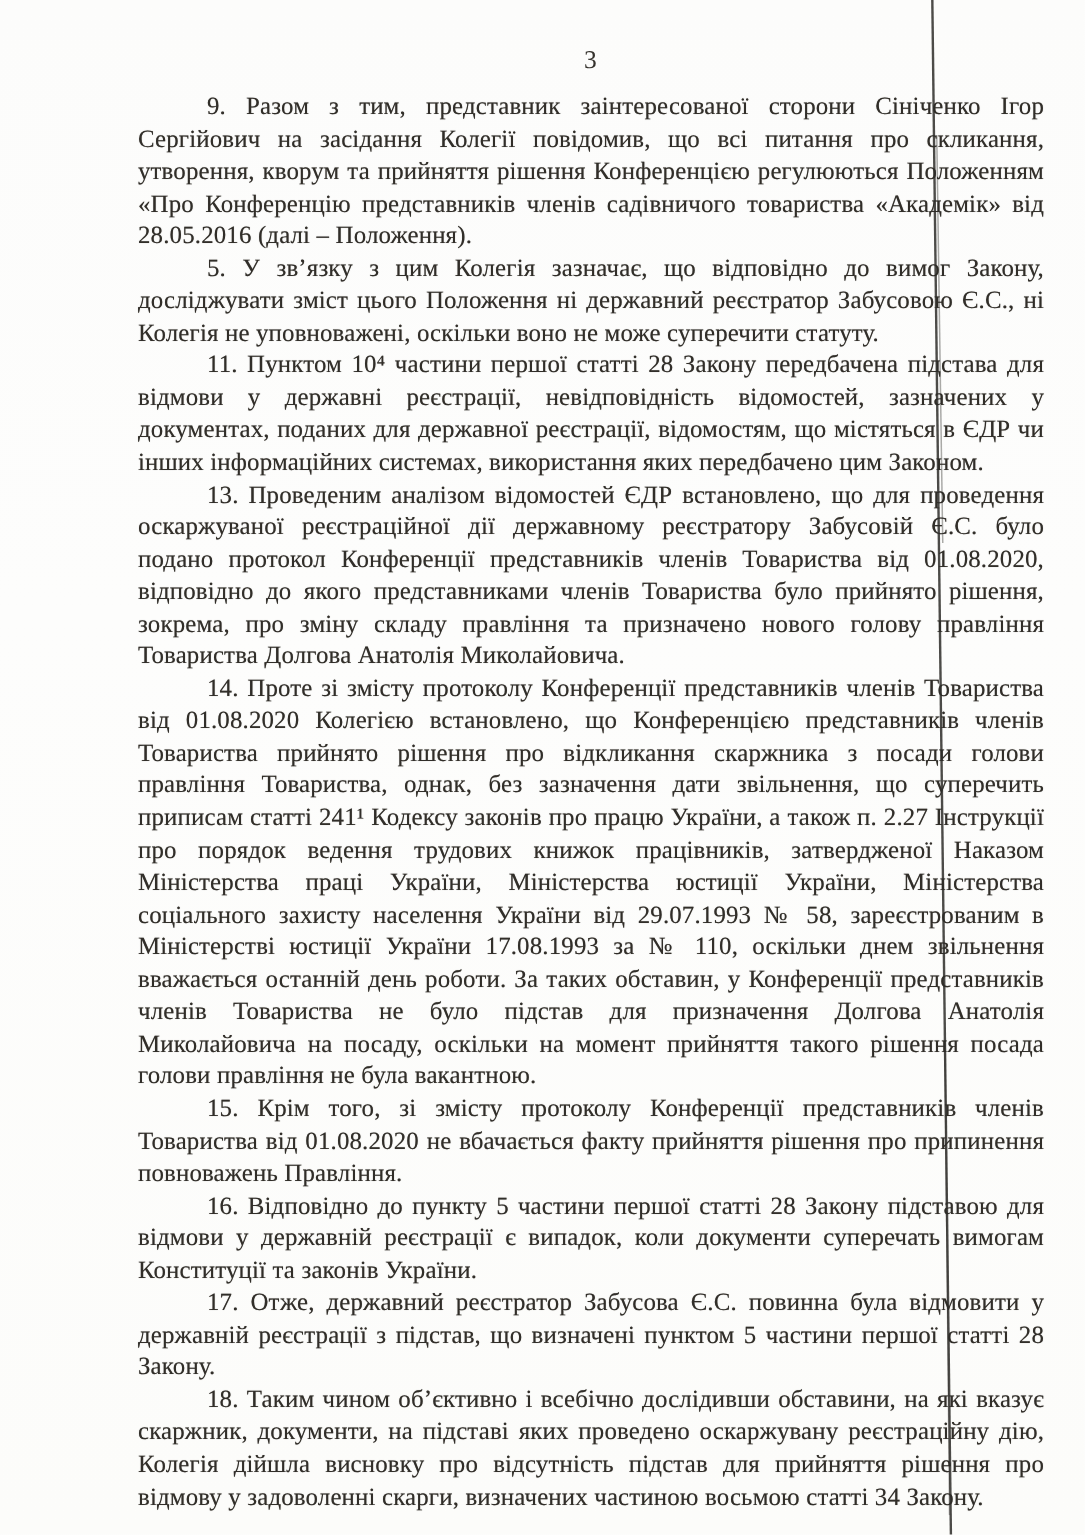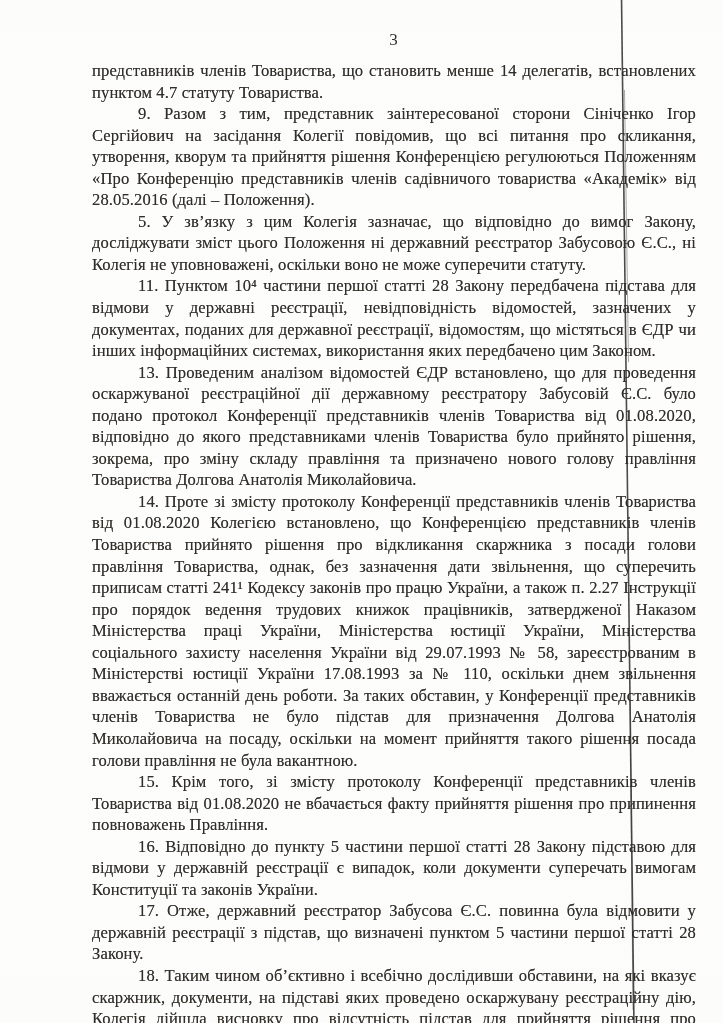--- a/index.html
+++ b/index.html
@@ -56,21 +56,20 @@
   }
 </style>
 </head>
 <body>
 
 <div class="scan-page">
 
   <div class="page-number">3</div>
 
   <div class="text-block">
-    <p class="para continuation">представників членів Товариства, що становить менше 14 делегатів, встановлених пунктом 4.7 статуту Товариства.</p>
     <p class="para">9. Разом з тим, представник заінтересованої сторони Сініченко Ігор Сергійович на засідання Колегії повідомив, що всі питання про скликання, утворення, кворум та прийняття рішення Конференцією регулюються Положенням «Про Конференцію представників членів садівничого товариства «Академік» від 28.05.2016 (далі – Положення).</p>
     <p class="para">5. У зв’язку з цим Колегія зазначає, що відповідно до вимог Закону, досліджувати зміст цього Положення ні державний реєстратор Забусовою Є.С., ні Колегія не уповноважені, оскільки воно не може суперечити статуту.</p>
     <p class="para">11. Пунктом 10⁴ частини першої статті 28 Закону передбачена підстава для відмови у державні реєстрації, невідповідність відомостей, зазначених у документах, поданих для державної реєстрації, відомостям, що містяться в ЄДР чи інших інформаційних системах, використання яких передбачено цим Законом.</p>
     <p class="para">13. Проведеним аналізом відомостей ЄДР встановлено, що для проведення оскаржуваної реєстраційної дії державному реєстратору Забусовій Є.С. було подано протокол Конференції представників членів Товариства від 01.08.2020, відповідно до якого представниками членів Товариства було прийнято рішення, зокрема, про зміну складу правління та призначено нового голову правління Товариства Долгова Анатолія Миколайовича.</p>
     <p class="para">14. Проте зі змісту протоколу Конференції представників членів Товариства від 01.08.2020 Колегією встановлено, що Конференцією представників членів Товариства прийнято рішення про відкликання скаржника з посади голови правління Товариства, однак, без зазначення дати звільнення, що суперечить приписам статті 241¹ Кодексу законів про працю України, а також п. 2.27 Інструкції про порядок ведення трудових книжок працівників, затвердженої Наказом Міністерства праці України, Міністерства юстиції України, Міністерства соціального захисту населення України від 29.07.1993 № 58, зареєстрованим в Міністерстві юстиції України 17.08.1993 за № 110, оскільки днем звільнення вважається останній день роботи. За таких обставин, у Конференції представників членів Товариства не було підстав для призначення Долгова Анатолія Миколайовича на посаду, оскільки на момент прийняття такого рішення посада голови правління не була вакантною.</p>
     <p class="para">15. Крім того, зі змісту протоколу Конференції представників членів Товариства від 01.08.2020 не вбачається факту прийняття рішення про припинення повноважень Правління.</p>
     <p class="para">16. Відповідно до пункту 5 частини першої статті 28 Закону підставою для відмови у державній реєстрації є випадок, коли документи суперечать вимогам Конституції та законів України.</p>
     <p class="para">17. Отже, державний реєстратор Забусова Є.С. повинна була відмовити у державній реєстрації з підстав, що визначені пунктом 5 частини першої статті 28 Закону.</p>
     <p class="para">18. Таким чином об’єктивно і всебічно дослідивши обставини, на які вказує скаржник, документи, на підставі яких проведено оскаржувану реєстраційну дію, Колегія дійшла висновку про відсутність підстав для прийняття рішення про відмову у задоволенні скарги, визначених частиною восьмою статті 34 Закону.</p>
 

